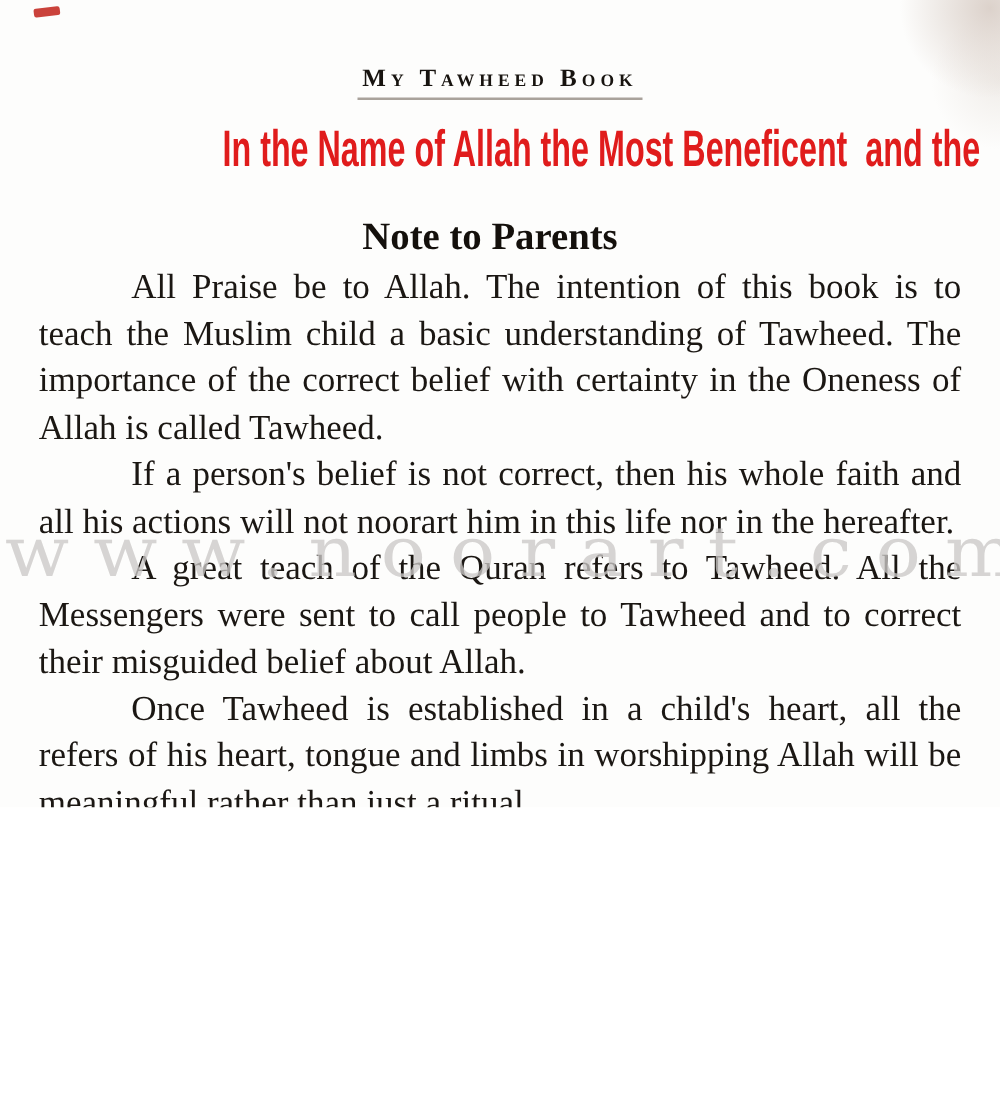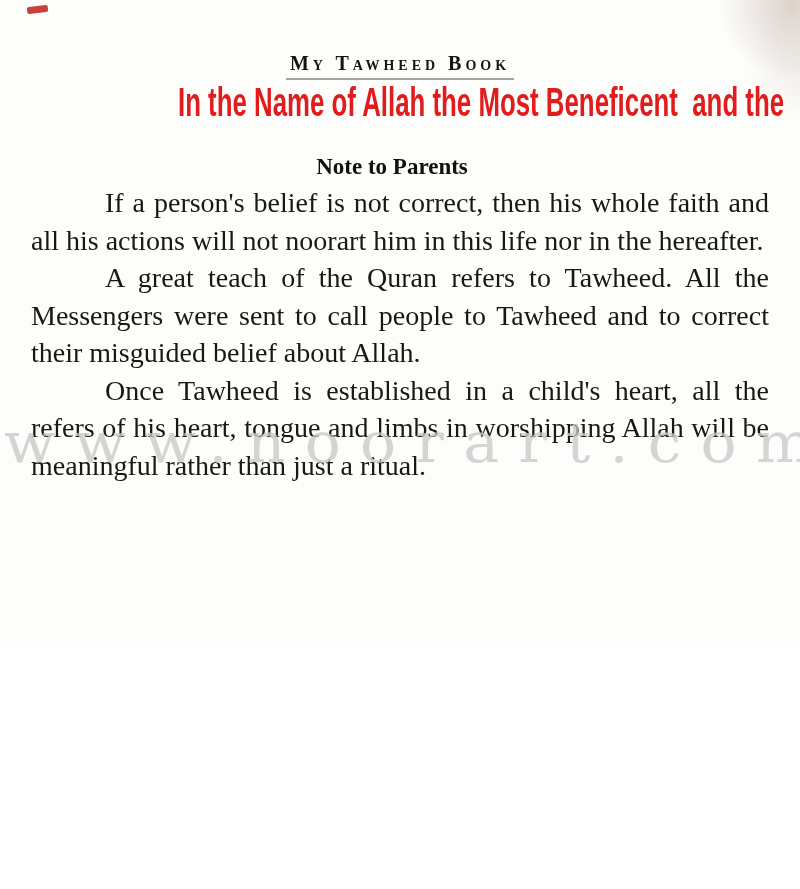--- a/index.html
+++ b/index.html
@@ -33,38 +33,39 @@
     font-variant:small-caps;
     font-weight:bold;
     font-size:20px;
     letter-spacing:4px;
     color:#17130f;
     border-bottom:2px solid #a9a29b;
     padding:0 4px 3px 4px;
   }
 
   .bismillah {
+    margin-top:17px;
     text-align:center;
     font-family:"Liberation Sans", sans-serif;
     font-weight:bold;
     font-size:41px;
     line-height:44px;
     position:relative; z-index:1;
   }
   .bismillah .cond {
     display:inline-block;
     transform:scaleX(0.63);
     transform-origin:center;
     white-space:pre;
   }
 
   .note-heading {
     text-align:center;
     font-weight:bold;
-    font-size:23px;
+    font-size:31px;
     margin:30px 16px 4px 0;
     color:#14100c;
     position:relative; z-index:1;
   }
 
   .body-text {
     margin:0 31px;
     text-align:justify;
     font-size:28px;
     line-height:37.5px;
@@ -102,20 +103,21 @@
     <span class="hdr-text">My Tawheed Book</span>
   </div>
 
   <div class="bismillah" style="color:#e01c1c;">
     <div><span class="cond">In the Name of Allah the Most Beneficent  and the</span></div>
   </div>
 
   <div class="note-heading">Note to Parents</div>
 
   <div class="body-text">
+    <p>All Praise be to Allah. The intention of this book is to teach the Muslim child a basic understanding of Tawheed. The importance of the correct belief with certainty in the Oneness of Allah is called Tawheed.</p>
     <p>If a person's belief is not correct, then his whole faith and all his actions will not noorart him in this life nor in the hereafter.</p>
     <p>A great teach of the Quran refers to Tawheed. All the Messengers were sent to call people to Tawheed and to correct their misguided belief about Allah.</p>
     <p>Once Tawheed is established in a child's heart, all the refers of his heart, tongue and limbs in worshipping Allah will be meaningful rather than just a ritual.</p>
   </div>
 
   <div class="watermark">
     <span class="wm-stretch">www.noorart.com</span>
   </div>
 
 </div>

